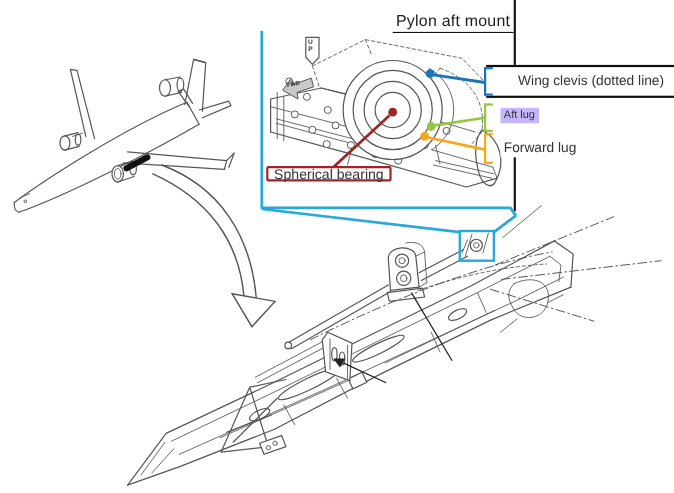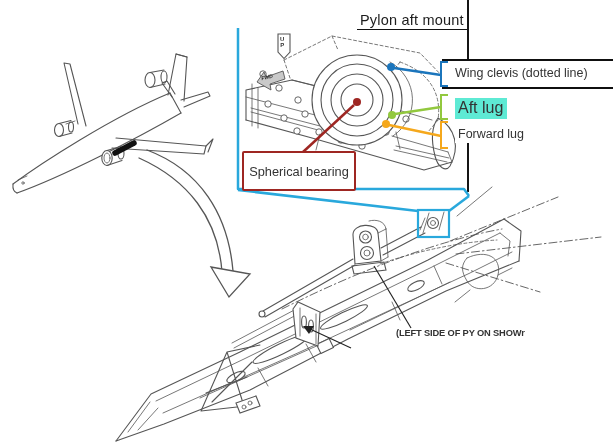--- a/index.html
+++ b/index.html
@@ -15,32 +15,32 @@
   .ldr{stroke:#222;stroke-width:1.15;fill:none;}
   .cy{stroke:var(--cyan,#29A8DC);stroke-width:2.5;fill:none;stroke-linejoin:round;}
   .bl{stroke:var(--blue,#1B75BC);stroke-width:2.6;fill:none;}
   .gr{stroke:var(--green,#92C83E);stroke-width:2.4;fill:none;}
   .or{stroke:var(--orange,#F5A81C);stroke-width:2.4;fill:none;}
   .rd{stroke:var(--dark_red,#9E2622);stroke-width:2.5;fill:none;}
   .lbl{position:absolute;z-index:3;color:#333;}
   #title{left:357px;top:12px;font-size:14.5px;color:#1c1c1c;letter-spacing:.2px;
          border-bottom:1.7px solid #111;padding:0 3px 1px 3px;z-index:3;}
   #wc-band{position:absolute;left:442px;top:59px;width:171px;height:30px;background:#fff;
-           border-top:2.4px solid #0f0f0f;border-bottom:2.4px solid #0f0f0f;box-sizing:border-box;z-index:2;}
+           border-top:2.4px solid #0f0f0f;border-bottom:2.4px solid #0f0f0f;box-sizing:border-box;z-index:2;padding-left:16px;}
   #wc-text{margin:5px 0 0 13px;font-size:12.5px;color:#333;white-space:nowrap;}
   .bracket{position:absolute;z-index:4;width:8px;box-sizing:border-box;background:transparent;}
   #wc-brk{left:440px;top:61px;height:26px;
           border-left:2.6px solid var(--blue,#1B75BC);border-top:2.6px solid var(--blue,#1B75BC);border-bottom:2.6px solid var(--blue,#1B75BC);}
   #al-brk{left:440px;top:94px;height:26px;
           border-left:2.4px solid var(--green,#92C83E);border-top:2.4px solid var(--green,#92C83E);border-bottom:2.4px solid var(--green,#92C83E);}
   #fl-brk{left:440px;top:121px;height:28px;
           border-left:2.4px solid var(--orange,#F5A81C);border-top:2.4px solid var(--orange,#F5A81C);border-bottom:2.4px solid var(--orange,#F5A81C);}
-  #al-text{left:455px;top:98px;font-size:16px;background:#5eead4;padding:1px 4px 2px 3px;white-space:nowrap;}
+  #al-text{left:455px;top:98px;font-size:10px;background:#c4b5fd;padding:1px 4px 2px 3px;white-space:nowrap;}
   #fl-text{left:455px;top:126px;font-size:12.5px;background:#fff;padding:1px 4px 2px 3px;white-space:nowrap;}
-  #sb-box{position:absolute;left:242px;top:151px;width:114px;height:40px;box-sizing:border-box;
+  #sb-box{position:absolute;left:242px;top:151px;width:114px;height:14px;box-sizing:border-box;
           border:2.6px solid var(--dark_red,#9E2622);border-radius:2px;background:#fff;z-index:3;
           display:flex;align-items:center;justify-content:center;font-size:12.8px;color:#333;}
   #note{left:396px;top:328px;font-size:9.3px;font-weight:bold;line-height:10.6px;
         letter-spacing:-0.15px;white-space:nowrap;color:#333;}
   #up-txt{left:279px;top:36px;font-size:6px;font-weight:bold;color:#333;line-height:6.2px;
           writing-mode:vertical-rl;text-orientation:upright;letter-spacing:0;z-index:3;}
   #fwd-txt{left:261px;top:74px;font-size:5.2px;font-weight:bold;font-style:italic;color:#222;
            transform:rotate(-14deg);z-index:3;}
 </style>
 </head>
@@ -228,19 +228,18 @@
 <div class="lbl" id="al-text">Aft lug</div>
 
 <div class="bracket" id="fl-brk"></div>
 <div class="lbl" id="fl-text">Forward lug</div>
 
 <div id="sb-box">
   <span>Spherical bearing</span>
 </div>
 
 <div class="lbl" id="note">
-  <div>(LEFT SIDE OF PY ON SHOWr</div>
 </div>
 
 <div class="lbl" id="up-txt">UP</div>
 <div class="lbl" id="fwd-txt">FWD</div>
 
 </div>
 
 </body></html>

